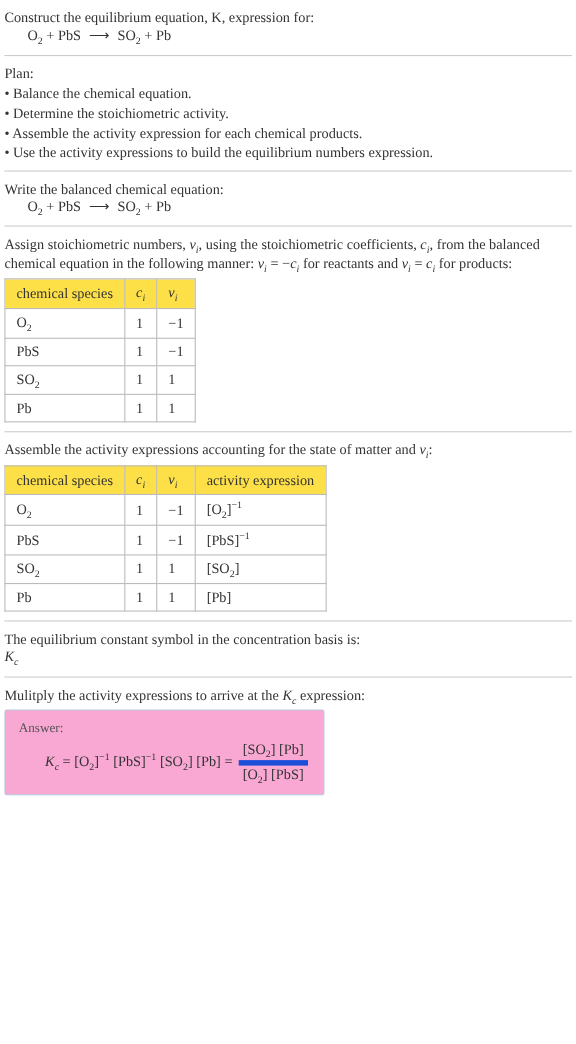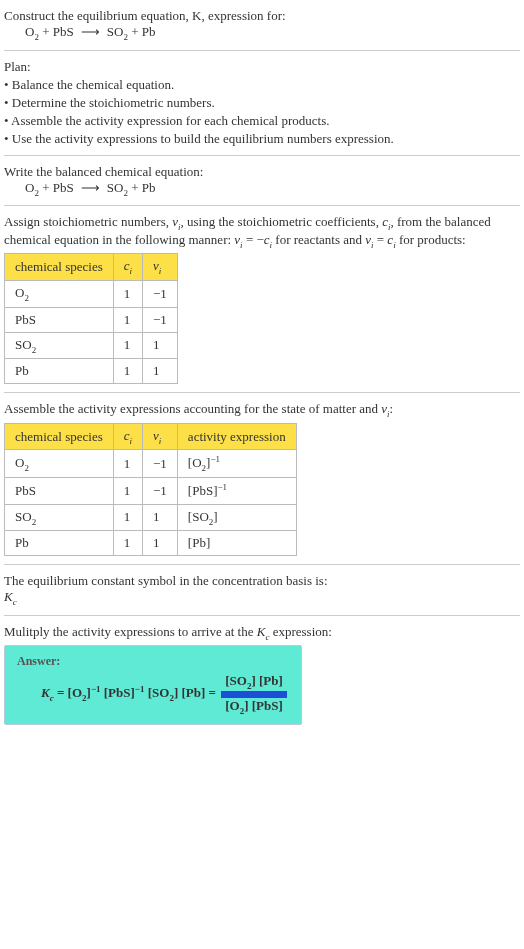--- a/index.html
+++ b/index.html
@@ -56,41 +56,40 @@
       border: 1px solid #bbb;
       padding: 4px 10px;
       text-align: left;
       font-weight: normal;
       font-size: 13px;
     }
     table th {
       background: #fde047;
     }
     .answer-box {
-      background: #5eead4;
+      background: #f9a8d4;
       border: 1px solid #b8c8e0;
       border-radius: 2px;
       padding: 8px 12px;
       display: inline-block;
-      font-weight: bold;
     }
     .answer-label {
       font-size: 12px;
       color: #555;
       margin-bottom: 4px;
     }
     .frac {
       display: inline-block;
       vertical-align: middle;
       text-align: center;
       margin: 0 2px;
     }
     .frac-num {
       display: block;
-      border-bottom: 7px solid #1d4ed8;
+      border-bottom: 5px solid #1d4ed8;
       padding: 0 4px;
     }
     .frac-den {
       display: block;
       padding: 0 4px;
     }
     .nowrap {
       white-space: nowrap;
     }
     .indent {
@@ -106,21 +105,21 @@
   <div>Construct the equilibrium equation, K, expression for:</div>
   <div class="equation">O<span class="sub">2</span> + PbS <span class="arrow">⟶</span> SO<span class="sub">2</span> + Pb</div>
 </div>
 
 <hr class="divider">
 
 <div class="section">
   <div>Plan:</div>
   <div class="bullet-list">
     <div class="bullet-item">• Balance the chemical equation.</div>
-    <div class="bullet-item">• Determine the stoichiometric numbers.</div>
+    <div class="bullet-item">• Determine the stoichiometric activity.</div>
     <div class="bullet-item">• Assemble the activity expression for each chemical products.</div>
     <div class="bullet-item">• Use the activity expressions to build the equilibrium numbers expression.</div>
   </div>
 </div>
 
 <hr class="divider">
 
 <div class="section">
   <div>Write the balanced chemical equation:</div>
   <div class="equation">O<span class="sub">2</span> + PbS <span class="arrow">⟶</span> SO<span class="sub">2</span> + Pb</div>

